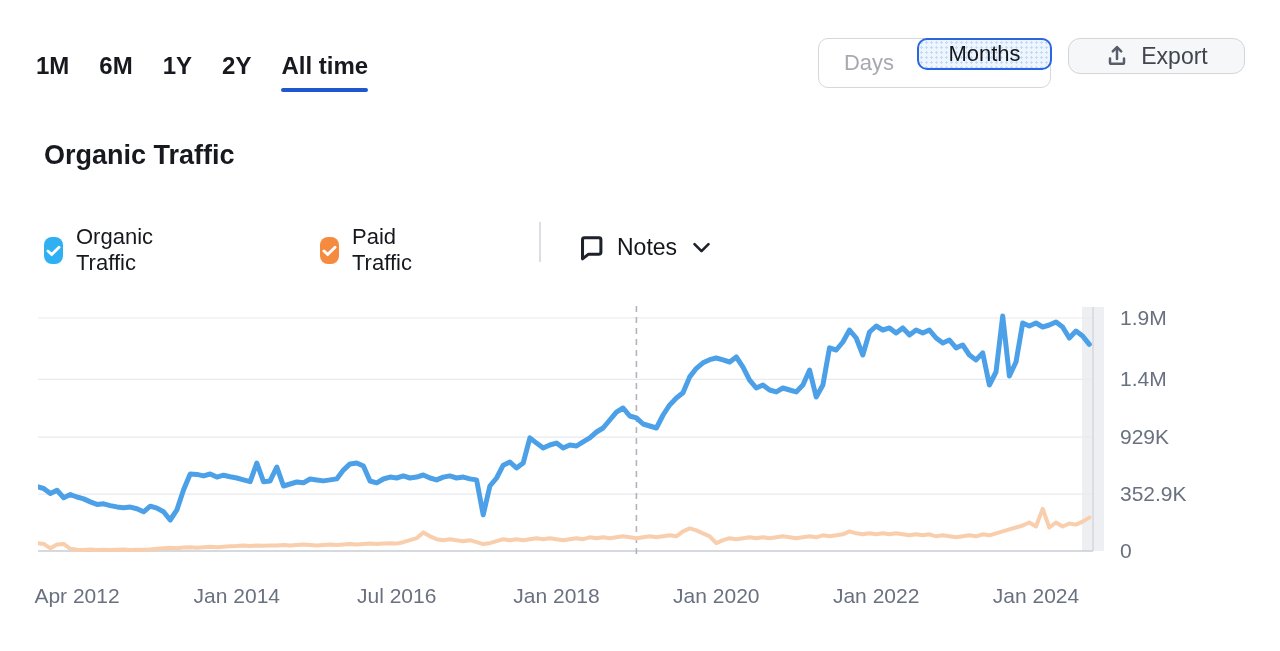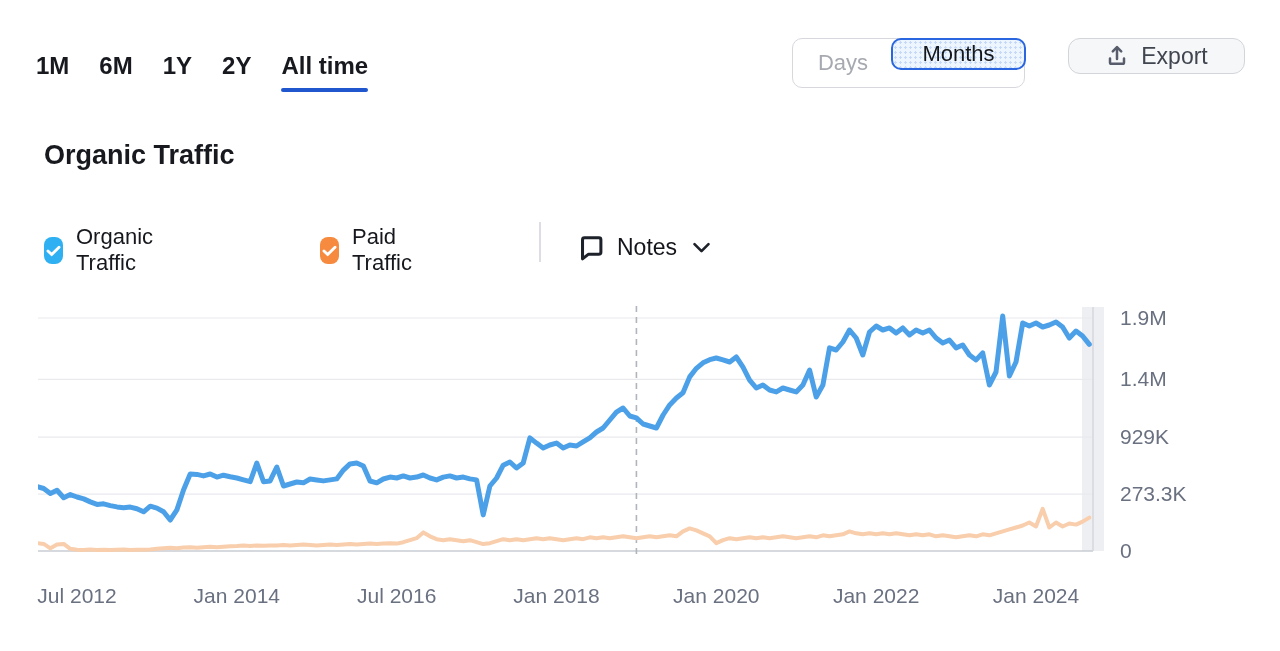--- a/index.html
+++ b/index.html
@@ -5,21 +5,21 @@
   html,body{margin:0;padding:0;background:#fff;}
   .app{position:relative;width:1280px;height:651px;background:#fff;overflow:hidden;
        font-family:"Liberation Sans","DejaVu Sans",sans-serif;color:#1b1e25;}
 
   
   .tabs{position:absolute;left:36px;top:52px;display:flex;gap:30px;font-size:24px;font-weight:600;}
   .tab{position:relative;padding-bottom:12px;cursor:pointer;color:#17191f;}
   .tab.active::after{content:"";position:absolute;left:0;right:0;bottom:0;height:4px;border-radius:2px;background:#2057CE;}
 
   
-  .segmented{position:absolute;left:792px;top:38px;width:233px;height:50px;
+  .segmented{position:absolute;left:818px;top:38px;width:233px;height:50px;
              border:1.5px solid #D6D8DD;border-radius:10px;background:#fff;box-sizing:border-box;}
   .seg-days{position:absolute;left:0;top:0;width:100px;height:47px;display:flex;align-items:center;justify-content:center;
             font-size:22px;color:#A6A9B0;cursor:pointer;}
   .seg-months{position:absolute;left:98px;top:-1.5px;width:135px;height:32px;display:flex;align-items:center;justify-content:center;
             font-size:22px;color:#14171c;background-color:#EDF6FE;
             background-image:radial-gradient(rgba(37,98,222,0.20) 1px,transparent 1.3px);background-size:5px 5px;
             border:2px solid #2A66DF;border-radius:10px;box-sizing:border-box;cursor:pointer;}
   .export-btn{position:absolute;left:1068px;top:38px;width:177px;height:36px;display:flex;align-items:center;justify-content:center;
             gap:12px;background:#F6F7F8;border:1.5px solid #D2D5DA;border-radius:12px;box-sizing:border-box;
             font-size:23px;color:#40454F;cursor:pointer;}
@@ -120,25 +120,25 @@
       <line x1="0" y1="248" x2="1055" y2="248" stroke="#C9CDD3" stroke-width="1.6"></line>
       <line x1="1055" y1="4" x2="1055" y2="248" stroke="#D3D6DC" stroke-width="1.4"></line>
       <line x1="598.4148" y1="3" x2="598.4148" y2="253" stroke="#AFB4BD" stroke-width="1.6" stroke-dasharray="6 5"></line>
       <polyline points="-1.0,240.2 5.7,240.9 12.4,245.3 19.0,241.6 25.7,240.9 32.3,245.8 39.0,246.8 45.7,247.0 52.3,246.5 59.0,246.9 65.6,246.7 72.3,247.0 79.0,246.8 85.6,246.5 92.3,246.9 98.9,246.7 105.6,246.8 112.3,246.4 118.9,245.8 125.6,245.3 132.2,244.8 138.9,245.3 145.6,244.6 152.2,244.3 158.9,244.8 165.5,244.3 172.2,243.8 178.9,244.3 185.5,243.8 192.2,243.3 198.8,243.1 205.5,242.6 212.2,243.1 218.8,242.4 225.5,242.8 232.1,242.4 238.8,242.6 245.5,242.1 252.1,242.6 258.8,242.1 265.4,241.6 272.1,242.1 278.7,242.6 285.4,242.1 292.1,241.6 298.7,242.1 305.4,241.6 312.0,241.1 318.7,241.6 325.4,241.1 332.0,240.6 338.7,241.1 345.3,240.6 352.0,240.2 358.7,240.6 365.3,239.2 372.0,237.2 378.6,235.2 385.3,229.4 392.0,233.3 398.6,236.2 405.3,237.2 411.9,236.2 418.6,237.2 425.3,238.2 431.9,237.2 438.6,239.2 445.2,241.1 451.9,240.2 458.6,238.2 465.2,236.2 471.9,237.2 478.5,236.2 485.2,237.2 491.9,236.2 498.5,235.2 505.2,236.2 511.8,235.2 518.5,236.2 525.2,237.2 531.8,236.2 538.5,235.2 545.1,236.2 551.8,234.3 558.5,235.2 565.1,234.3 571.8,235.2 578.4,234.3 585.1,233.3 591.8,234.3 598.4,235.2 605.1,234.3 611.7,233.3 618.4,234.3 625.1,233.3 631.7,232.3 638.4,233.3 645.0,228.4 651.7,225.4 658.4,227.4 665.0,230.3 671.7,233.3 678.3,240.2 685.0,237.2 691.7,235.2 698.3,236.2 705.0,235.2 711.6,234.3 718.3,235.2 724.9,234.3 731.6,235.2 738.3,234.3 744.9,233.3 751.6,234.3 758.2,235.2 764.9,234.3 771.6,233.3 778.2,234.3 784.9,232.3 791.5,233.3 798.2,232.3 804.9,231.3 811.5,228.4 818.2,230.3 824.8,231.3 831.5,230.3 838.2,231.3 844.8,230.3 851.5,231.3 858.1,230.3 864.8,231.3 871.5,232.3 878.1,231.3 884.8,232.3 891.4,231.3 898.1,233.3 904.8,232.3 911.4,233.3 918.1,234.3 924.7,233.3 931.4,232.3 938.1,233.3 944.7,231.3 951.4,232.3 958.0,230.3 964.7,228.4 971.4,226.4 978.0,224.5 984.7,222.5 991.3,219.5 998.0,223.5 1004.7,205.8 1011.3,224.5 1018.0,219.5 1024.6,223.5 1031.3,220.5 1038.0,221.6 1044.6,218.6 1051.3,214.6" fill="none" stroke="#F8CEAC" stroke-width="4" stroke-linecap="round" stroke-linejoin="round"></polyline>
       <polyline points="-1.0,183.6 5.7,185.5 12.4,190.4 19.0,187.3 25.7,194.7 32.3,191.6 39.0,194.0 45.7,195.9 52.3,198.9 59.0,201.4 65.6,200.8 72.3,202.6 79.0,203.9 85.6,204.8 92.3,204.1 98.9,205.7 105.6,208.8 112.3,203.2 118.9,205.1 125.6,208.8 132.2,217.0 138.9,206.9 145.6,186.7 152.2,171.0 158.9,171.4 165.5,172.9 172.2,171.0 178.9,174.1 185.5,172.2 192.2,173.8 198.8,175.0 205.5,176.9 212.2,178.7 218.8,160.0 225.5,178.7 232.1,177.9 238.8,164.0 245.5,183.0 252.1,181.0 258.8,179.0 265.4,179.8 272.1,176.0 278.7,176.9 285.4,177.9 292.1,176.9 298.7,175.9 305.4,167.1 312.0,160.9 318.7,160.0 325.4,163.0 332.0,178.0 338.7,179.8 345.3,176.0 352.0,174.1 358.7,175.0 365.3,172.9 372.0,175.0 378.6,174.1 385.3,172.0 392.0,175.0 398.6,176.9 405.3,174.1 411.9,172.9 418.6,175.0 425.3,174.1 431.9,175.9 438.6,176.9 445.2,211.9 451.9,183.0 458.6,175.0 465.2,162.2 471.9,159.0 478.5,165.0 485.2,160.0 491.9,134.9 498.5,140.1 505.2,145.0 511.8,142.0 518.5,140.1 525.2,145.0 531.8,142.0 538.5,143.0 545.1,138.9 551.8,134.9 558.5,129.0 565.1,125.0 571.8,117.0 578.4,109.1 585.1,105.0 591.8,113.0 598.4,114.9 605.1,121.0 611.7,123.0 618.4,125.0 625.1,112.0 631.7,101.9 638.4,95.0 645.0,89.8 651.7,73.9 658.4,65.3 665.0,59.8 671.7,56.7 678.3,55.0 685.0,56.9 691.7,59.0 698.3,54.0 705.0,64.1 711.6,77.1 718.3,85.0 724.9,82.0 731.6,87.0 738.3,88.9 744.9,85.0 751.6,87.0 758.2,88.9 764.9,82.0 771.6,67.0 778.2,94.0 784.9,82.0 791.5,44.9 798.2,47.0 804.9,39.0 811.5,27.0 818.2,35.0 824.8,52.0 831.5,29.0 838.2,23.0 844.8,27.0 851.5,24.9 858.1,30.0 864.8,24.9 871.5,31.9 878.1,27.0 884.8,30.0 891.4,27.0 898.1,35.0 904.8,40.0 911.4,37.0 918.1,44.9 924.7,42.0 931.4,52.0 938.1,56.9 944.7,49.9 951.4,82.0 958.0,69.0 964.7,13.0 971.4,73.0 978.0,59.0 984.7,20.0 991.3,23.0 998.0,20.0 1004.7,24.0 1011.3,22.0 1018.0,19.0 1024.6,24.0 1031.3,35.0 1038.0,28.0 1044.6,33.0 1051.3,41.4" fill="none" stroke="#4BA0E8" stroke-width="5" stroke-linecap="round" stroke-linejoin="round"></polyline>
     </svg>
   <div id="yLabels">
       <div class="y-tick" style="top: 318px; text-align: center;">1.9M</div>
       <div class="y-tick" style="top: 379.316px;">1.4M</div>
       <div class="y-tick" style="top: 437.075px;">929K</div>
-      <div class="y-tick" style="top: 494.038px;">273.3K</div>
+      <div class="y-tick" style="top: 494.038px;">352.9K</div>
       <div class="y-tick" style="top: 551px;">0</div>
     </div>
   <div id="xLabels">
-      <div class="x-tick" style="left: 77px;">Jul 2012</div>
+      <div class="x-tick" style="left: 77px;">Apr 2012</div>
       <div class="x-tick" style="left: 236.833px;">Jan 2014</div>
       <div class="x-tick" style="left: 396.666px;">Jul 2016</div>
       <div class="x-tick" style="left: 556.498px;">Jan 2018</div>
       <div class="x-tick" style="left: 716.331px;">Jan 2020</div>
       <div class="x-tick" style="left: 876.164px;">Jan 2022</div>
       <div class="x-tick" style="left: 1036px;">Jan 2024</div>
     </div>
 
 </div>
 

